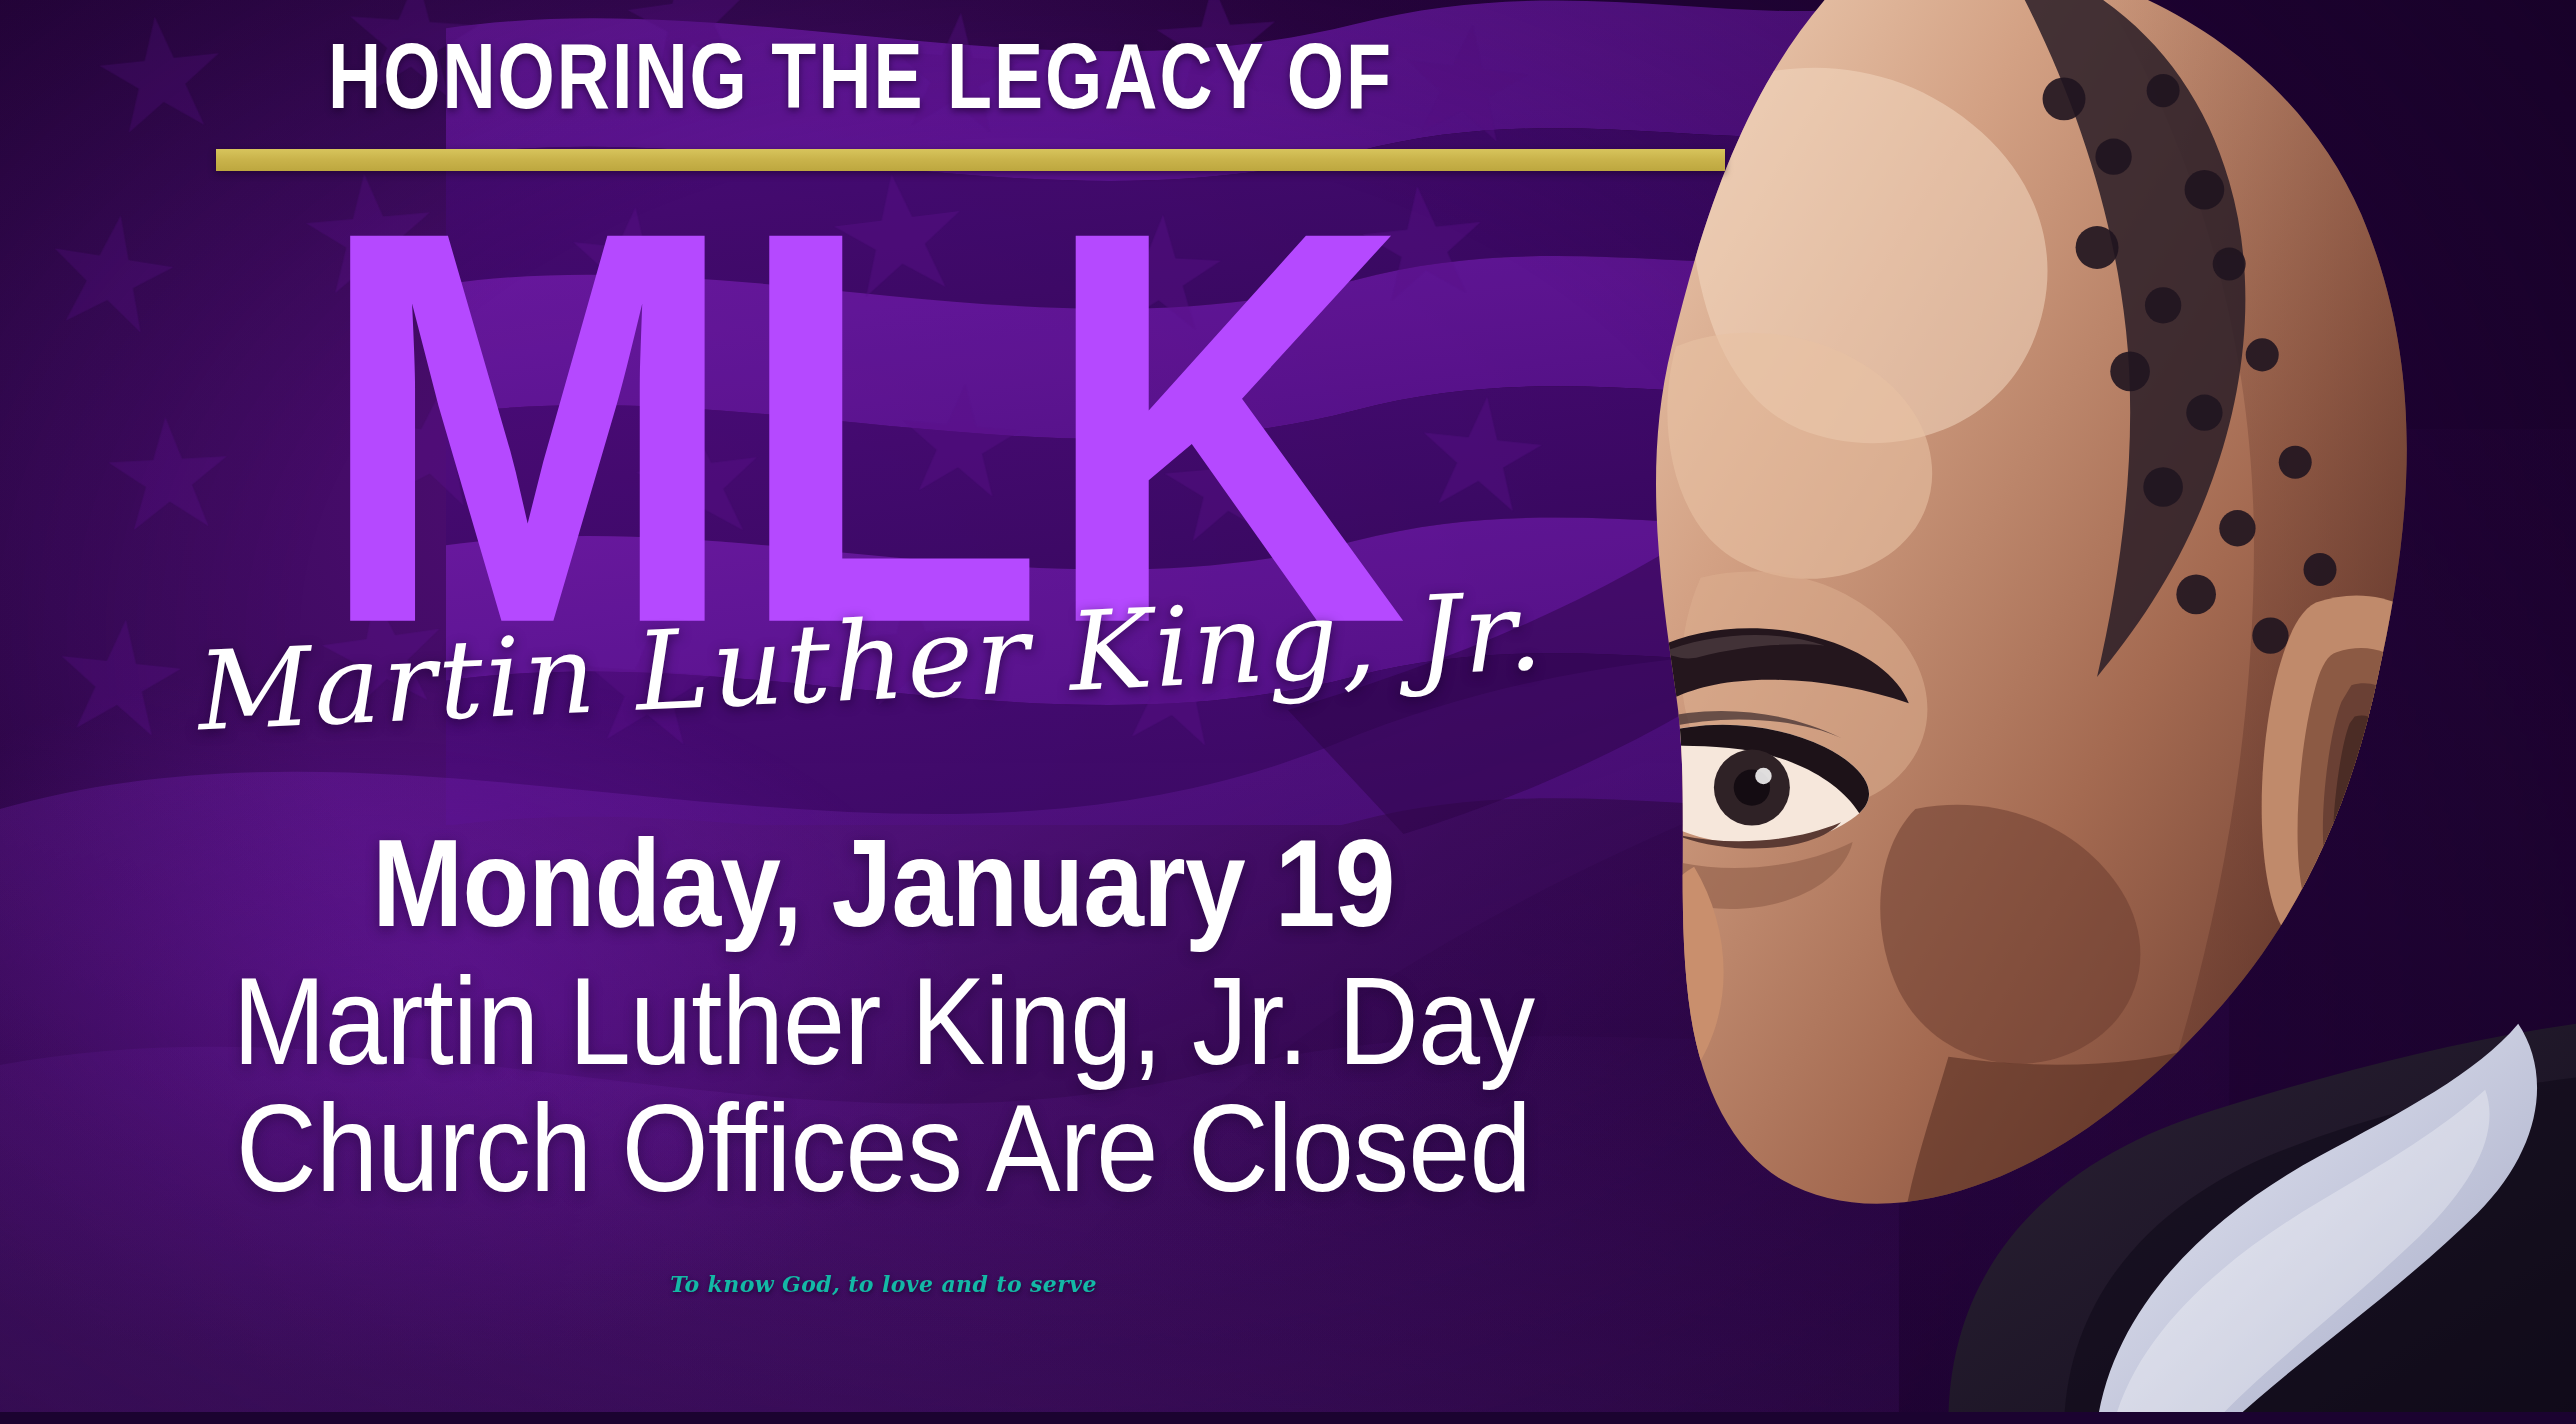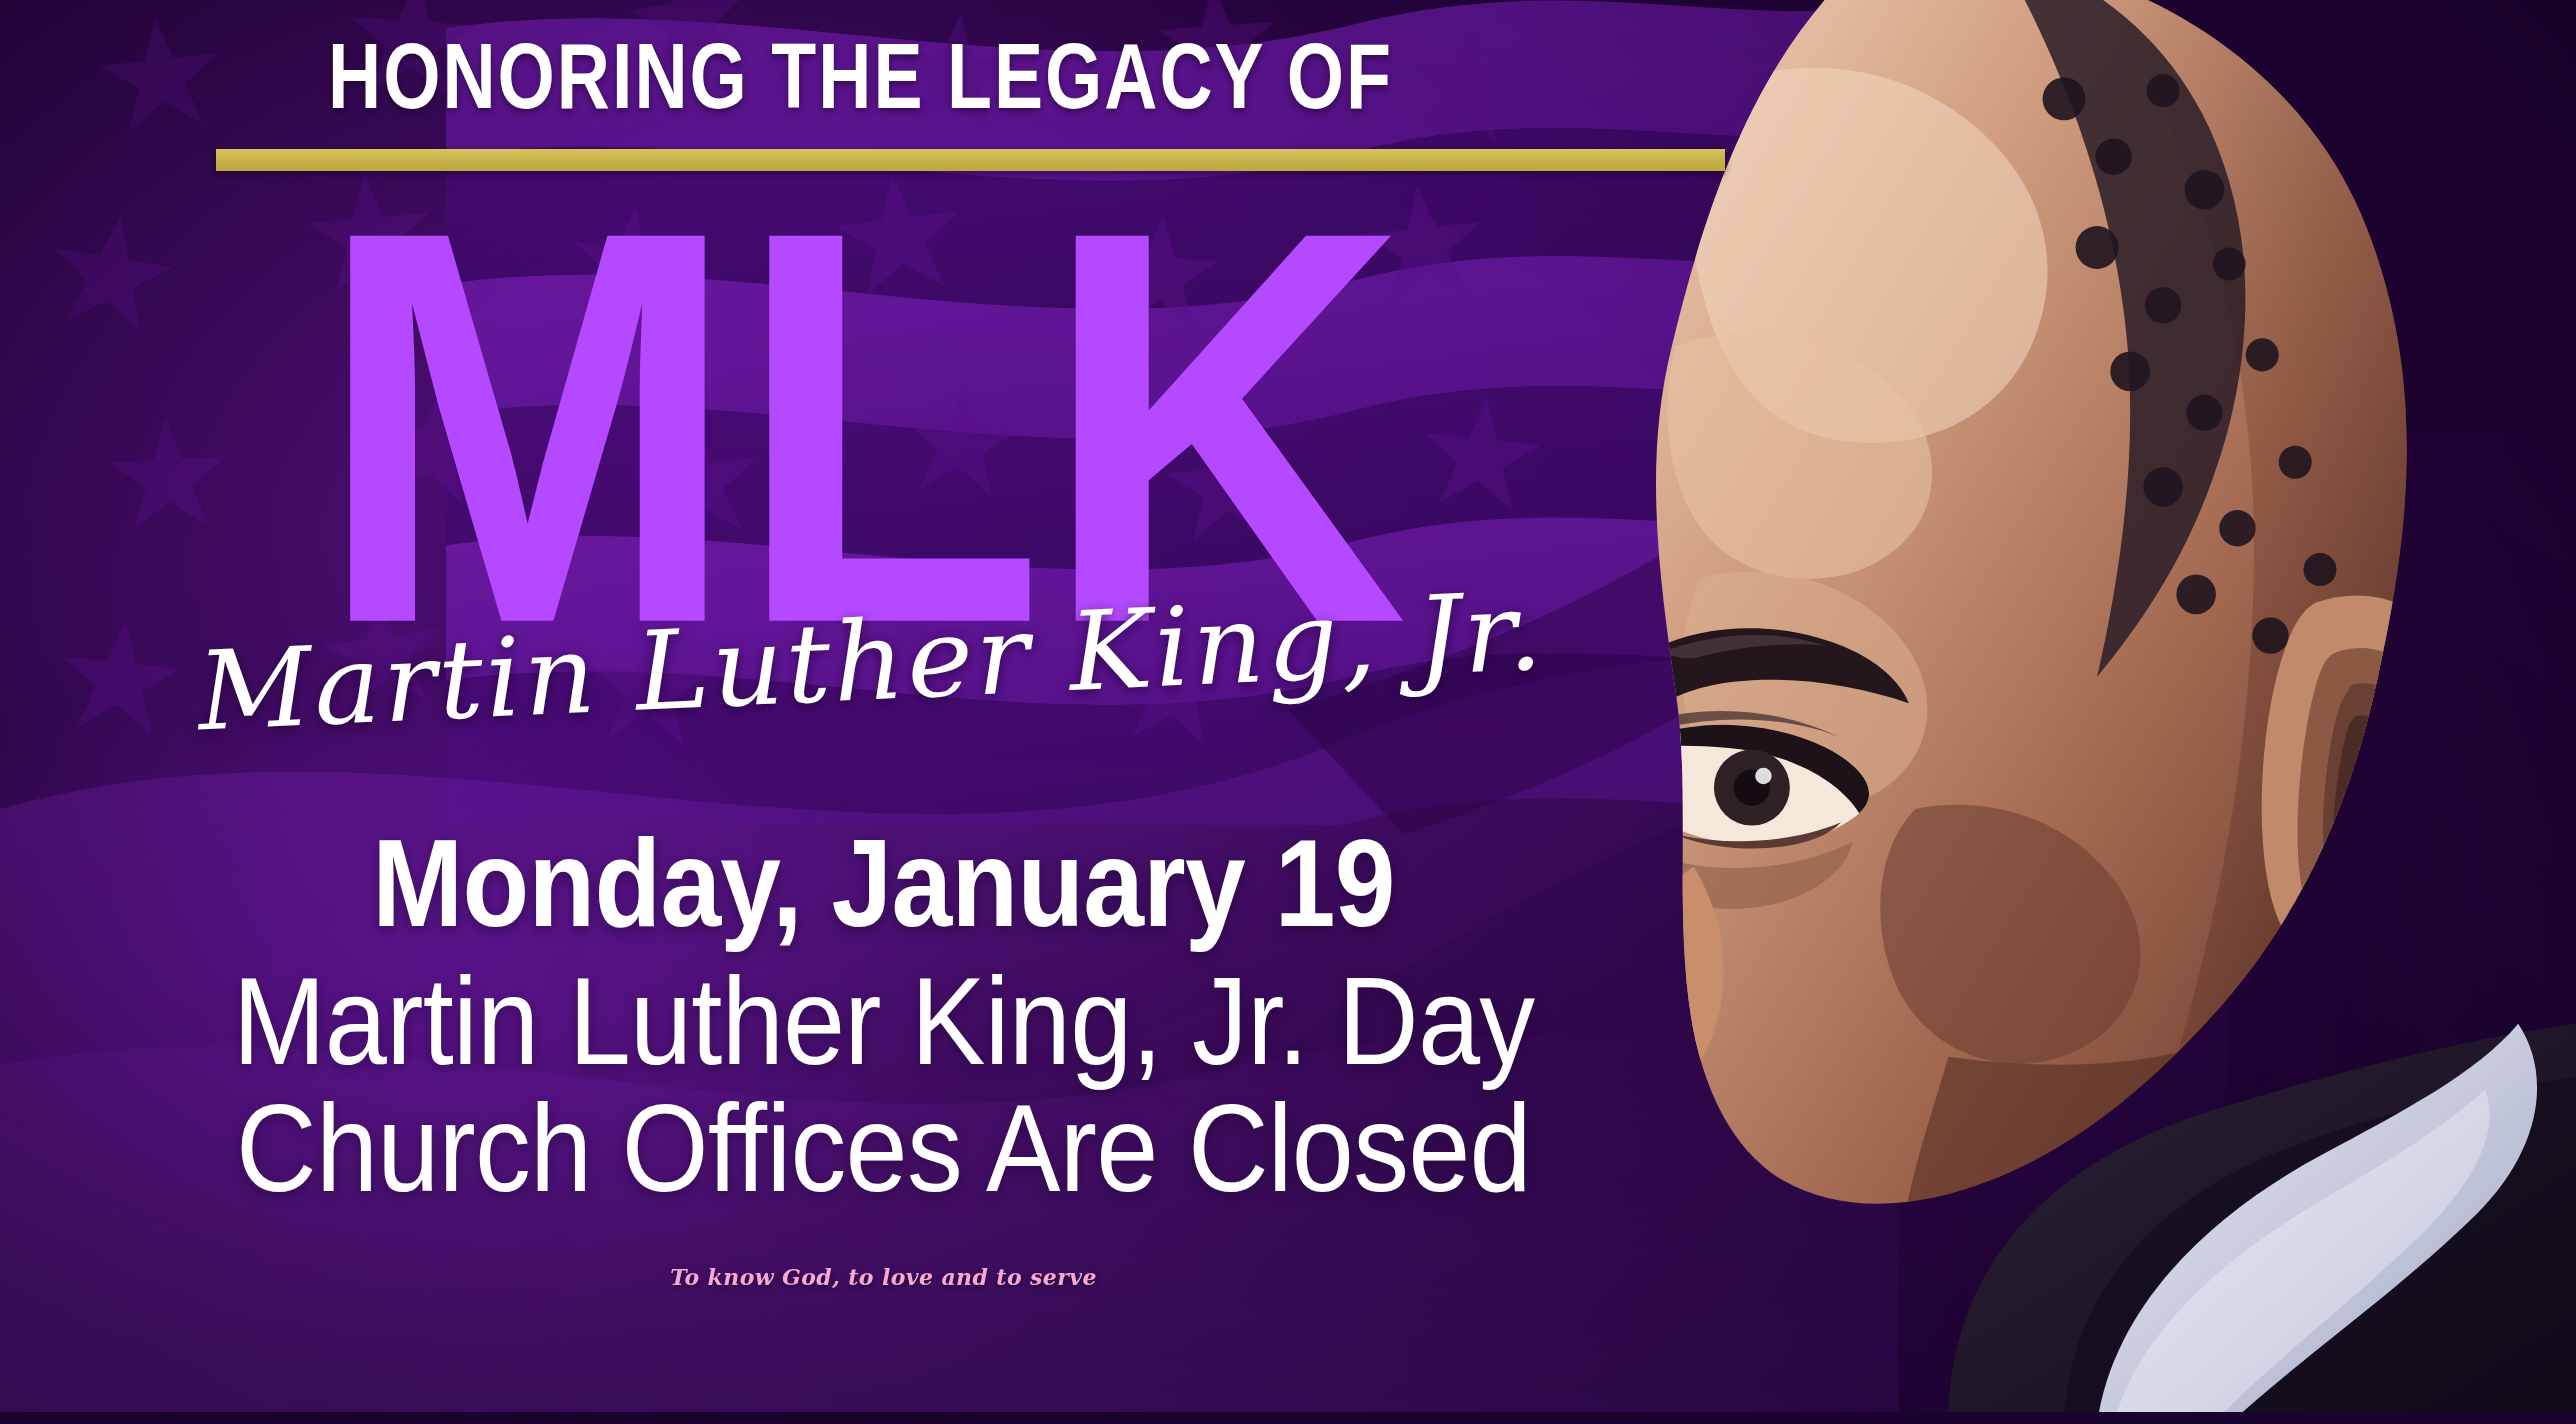--- a/index.html
+++ b/index.html
@@ -177,22 +177,22 @@
     flex-direction: column;
     align-items: center;
   }
   .logo-mark {
     position: relative;
     width: 355px;
     height: 87px;
   }
   .logo-mark svg { display: block; }
   .logo-tagline {
-    margin-top: 9px;
-    color: #f9a8d4;
+    margin-top: 16px;
+    color: #14b8a6;
     font-family: "DejaVu Serif", serif;
     font-style: italic;
     font-weight: 700;
     font-size: 22px;
     letter-spacing: 0.4px;
     white-space: nowrap;
     text-shadow: 0 1.7px 4.1px rgba(15,0,28,0.6);
   }
 </style>
 </head>

